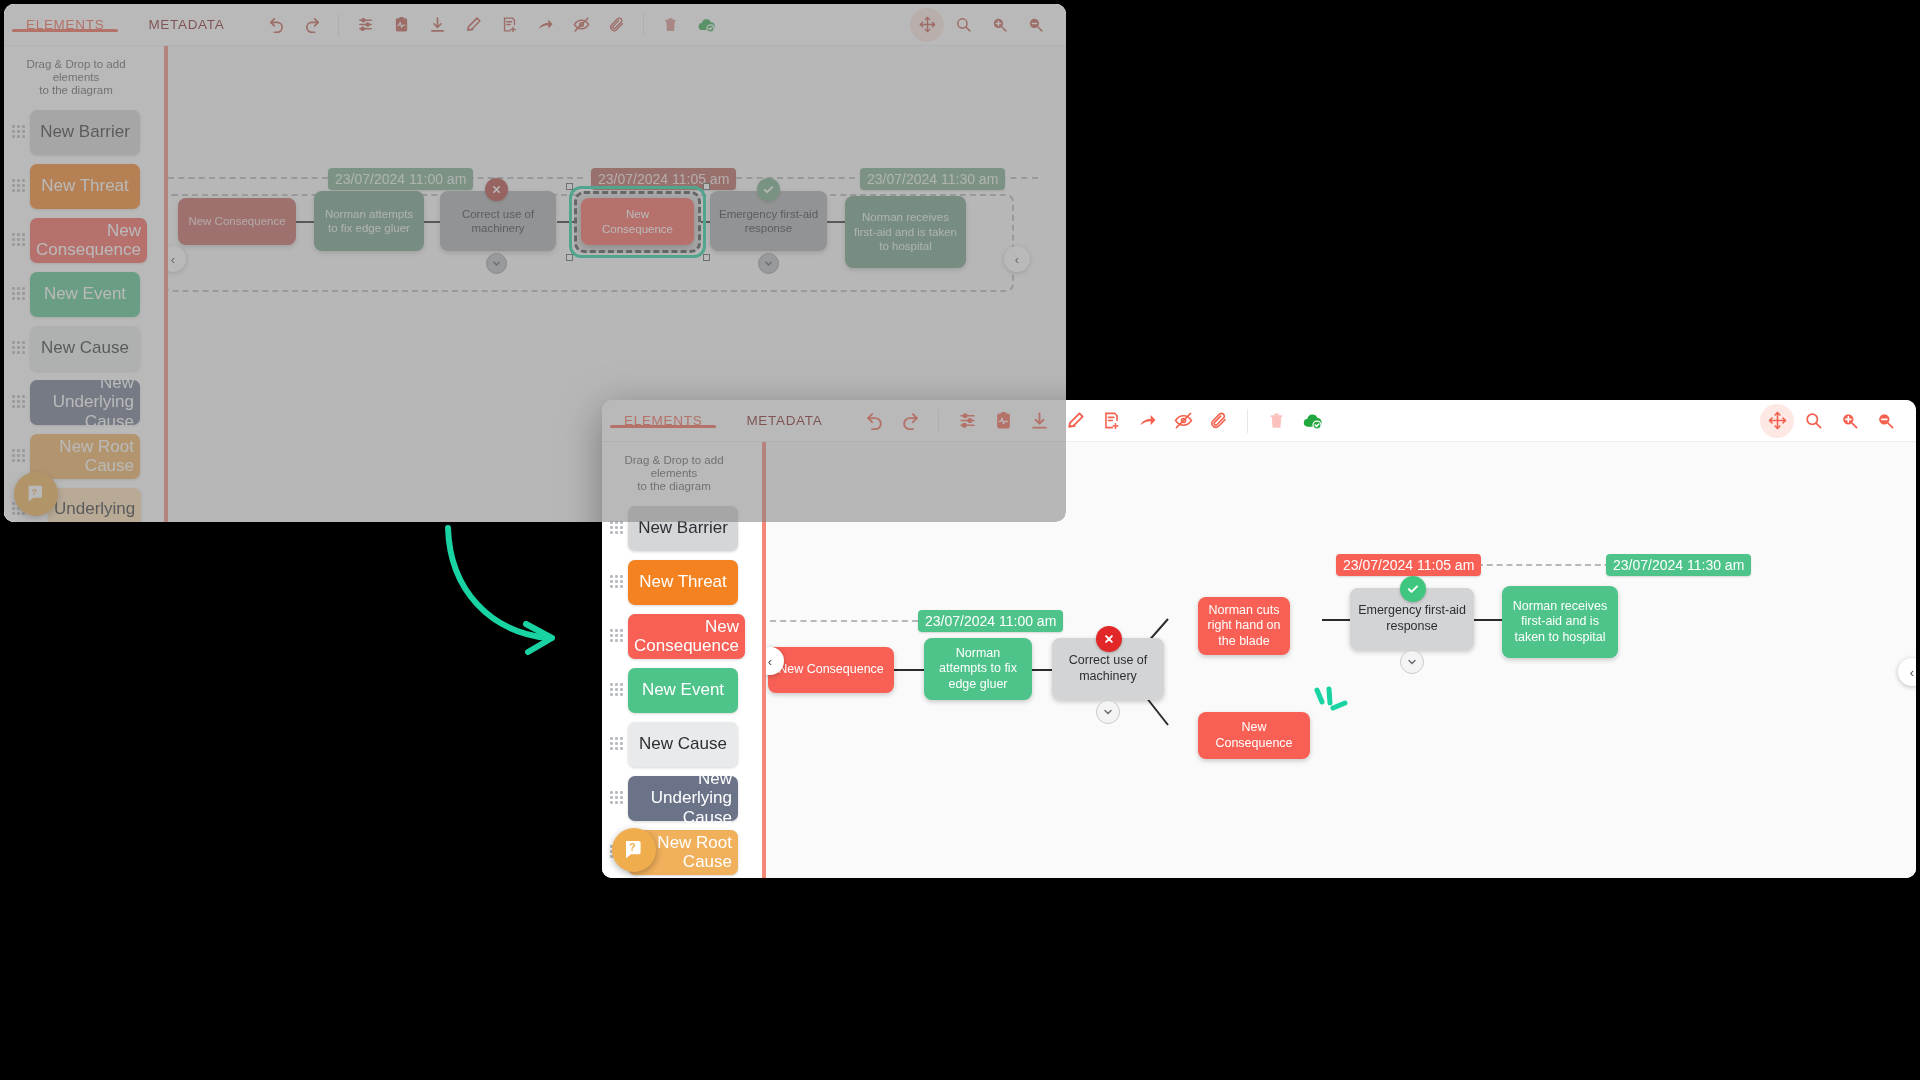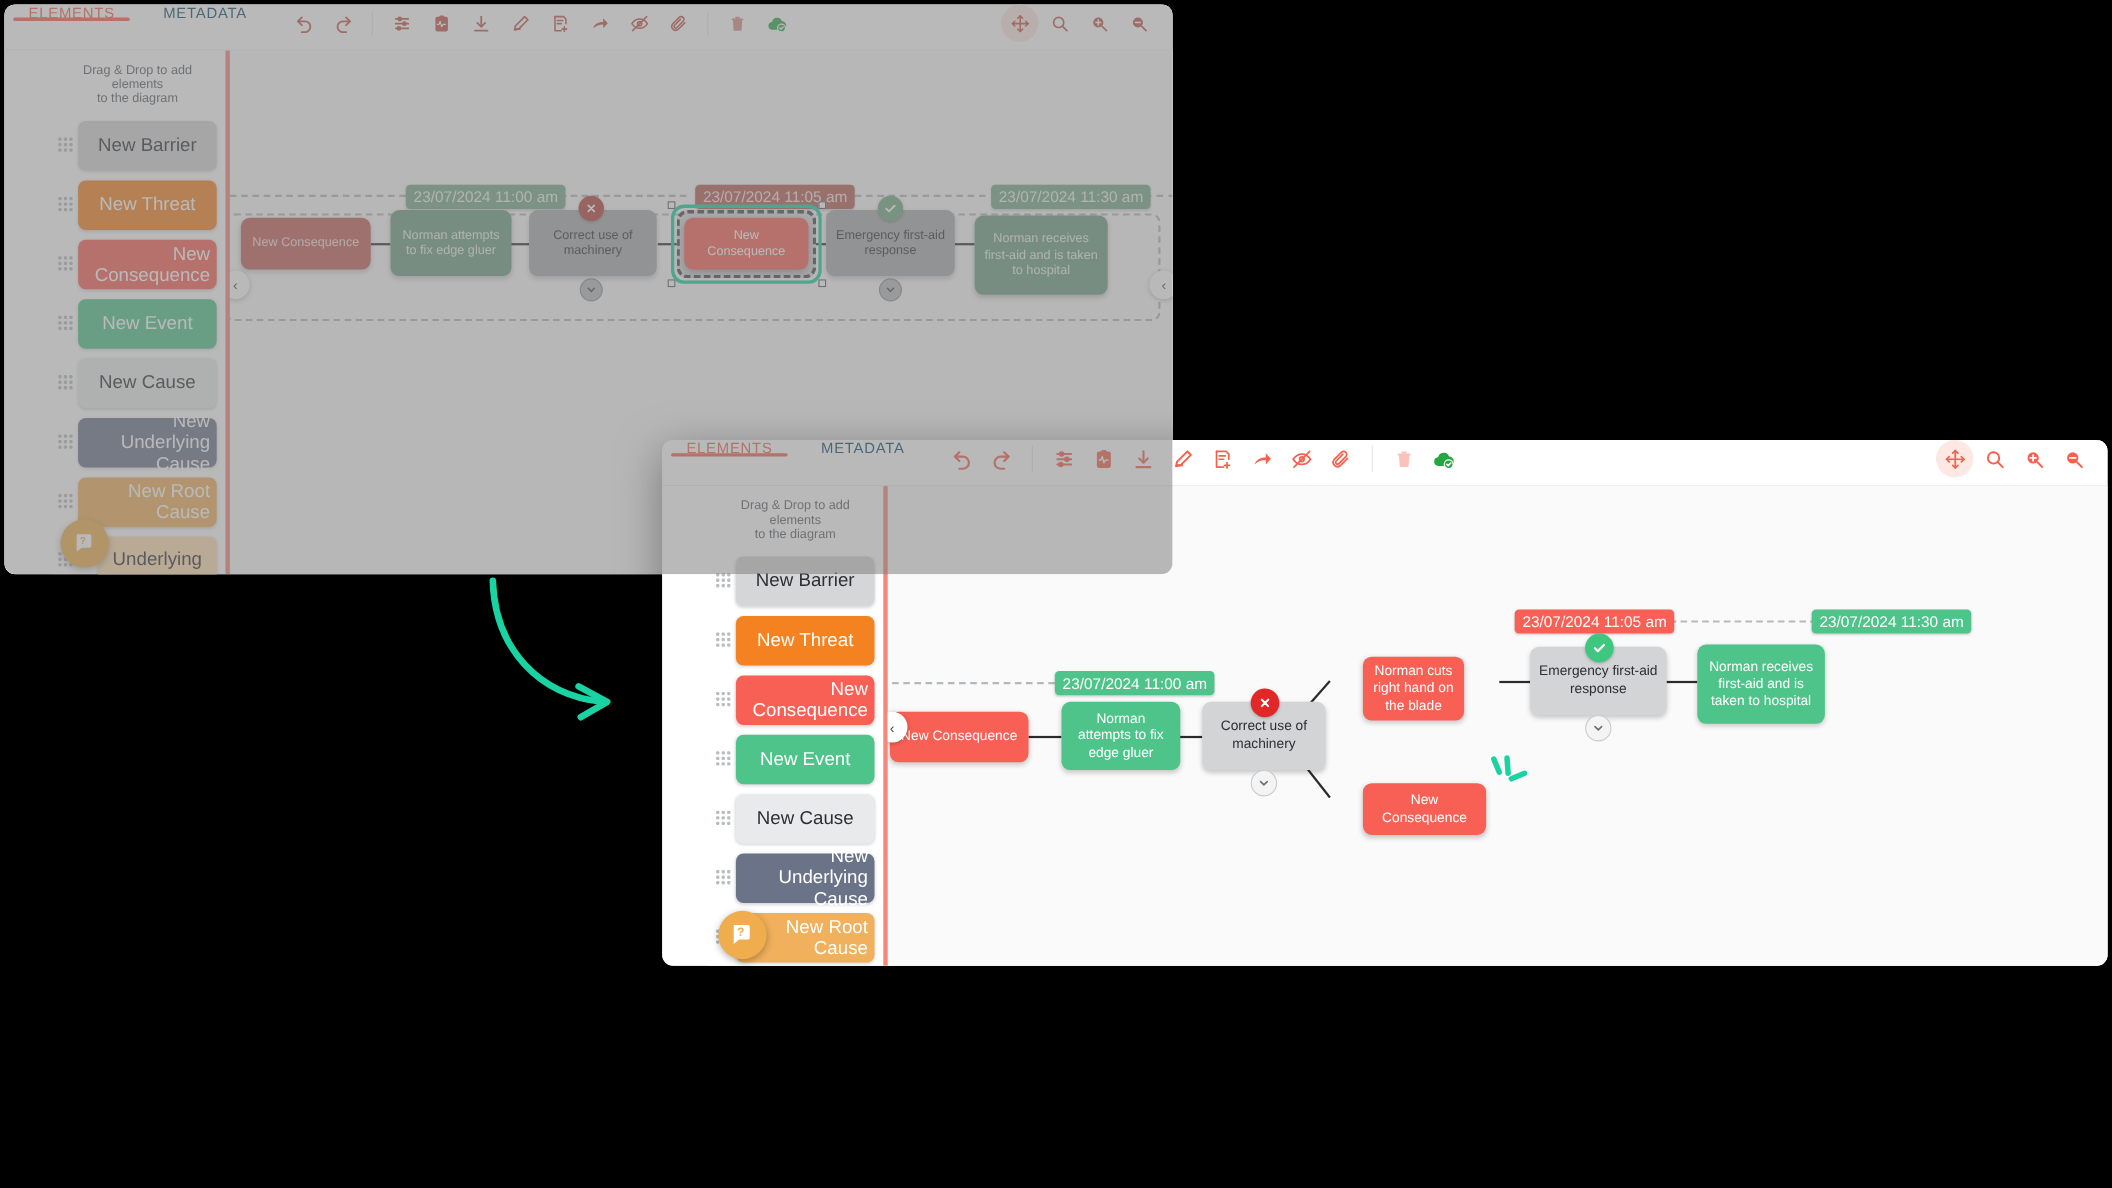--- a/index.html
+++ b/index.html
@@ -13,31 +13,31 @@
 
   
   .window {
     position: absolute;
     background: #fff;
     border-radius: 10px;
     overflow: hidden;
     box-shadow: 0 10px 40px rgba(0,0,0,.55);
   }
   .win-top {
-    display: flex; align-items: flex-start;
+    display: flex; align-items: center;
     height: 42px;
     background: #fff;
     border-bottom: 1px solid #eceded;
   }
   .tabs { display: flex; align-items: stretch; }
   .tab {
     display: flex; align-items: center; justify-content: center;
     padding: 0 22px;
     font-size: 13.5px; letter-spacing: .7px;
-    color: #0c4a6e;
+    color: #7f1d1d;
     position: relative; cursor: pointer;
   }
   .tab.active { color: #f4624f; }
   .tab.active::after {
     content: ""; position: absolute; left: 8px; right: 8px; bottom: 0;
     height: 3px; background: #f4624f; border-radius: 2px;
   }
   .tb-sep { width: 1px; background: #e6e7e8; margin: 8px 0; }
   .toolbar {
     flex: 1; display: flex; align-items: center; gap: 2px; padding-left: 12px;
@@ -50,23 +50,22 @@
   .tb-btn svg { display:block; }
   .tb-btn.pan-active { background: #fde8e4; }
   .tb-right { display: flex; align-items: center; gap: 2px; padding-right: 14px; }
 
   
   .win-body { display: flex; height: calc(100% - 42px); background:#fff; }
 
   .sidebar {
     width: 160px; flex: 0 0 160px;
     background: #fff;
-    padding: 10px 0 0 0;
+    padding: 10px 16px 0 0;
     position: relative;
-    margin-left: 41px;
   }
   .sb-hint {
     font-size: 11.5px; color: #5c6066; text-align: center;
     line-height: 1.15; padding: 2px 10px 10px;
   }
   .palette { display: flex; flex-direction: column; gap: 9px; padding: 2px 8px 0 4px; }
   .pal-row { display: flex; align-items: center; gap: 4px; }
   .grip {
     width: 14px; flex: 0 0 14px; height: 14px; cursor: grab;
     display: grid; grid-template-columns: repeat(3,3px); grid-template-rows: repeat(3,3px);

